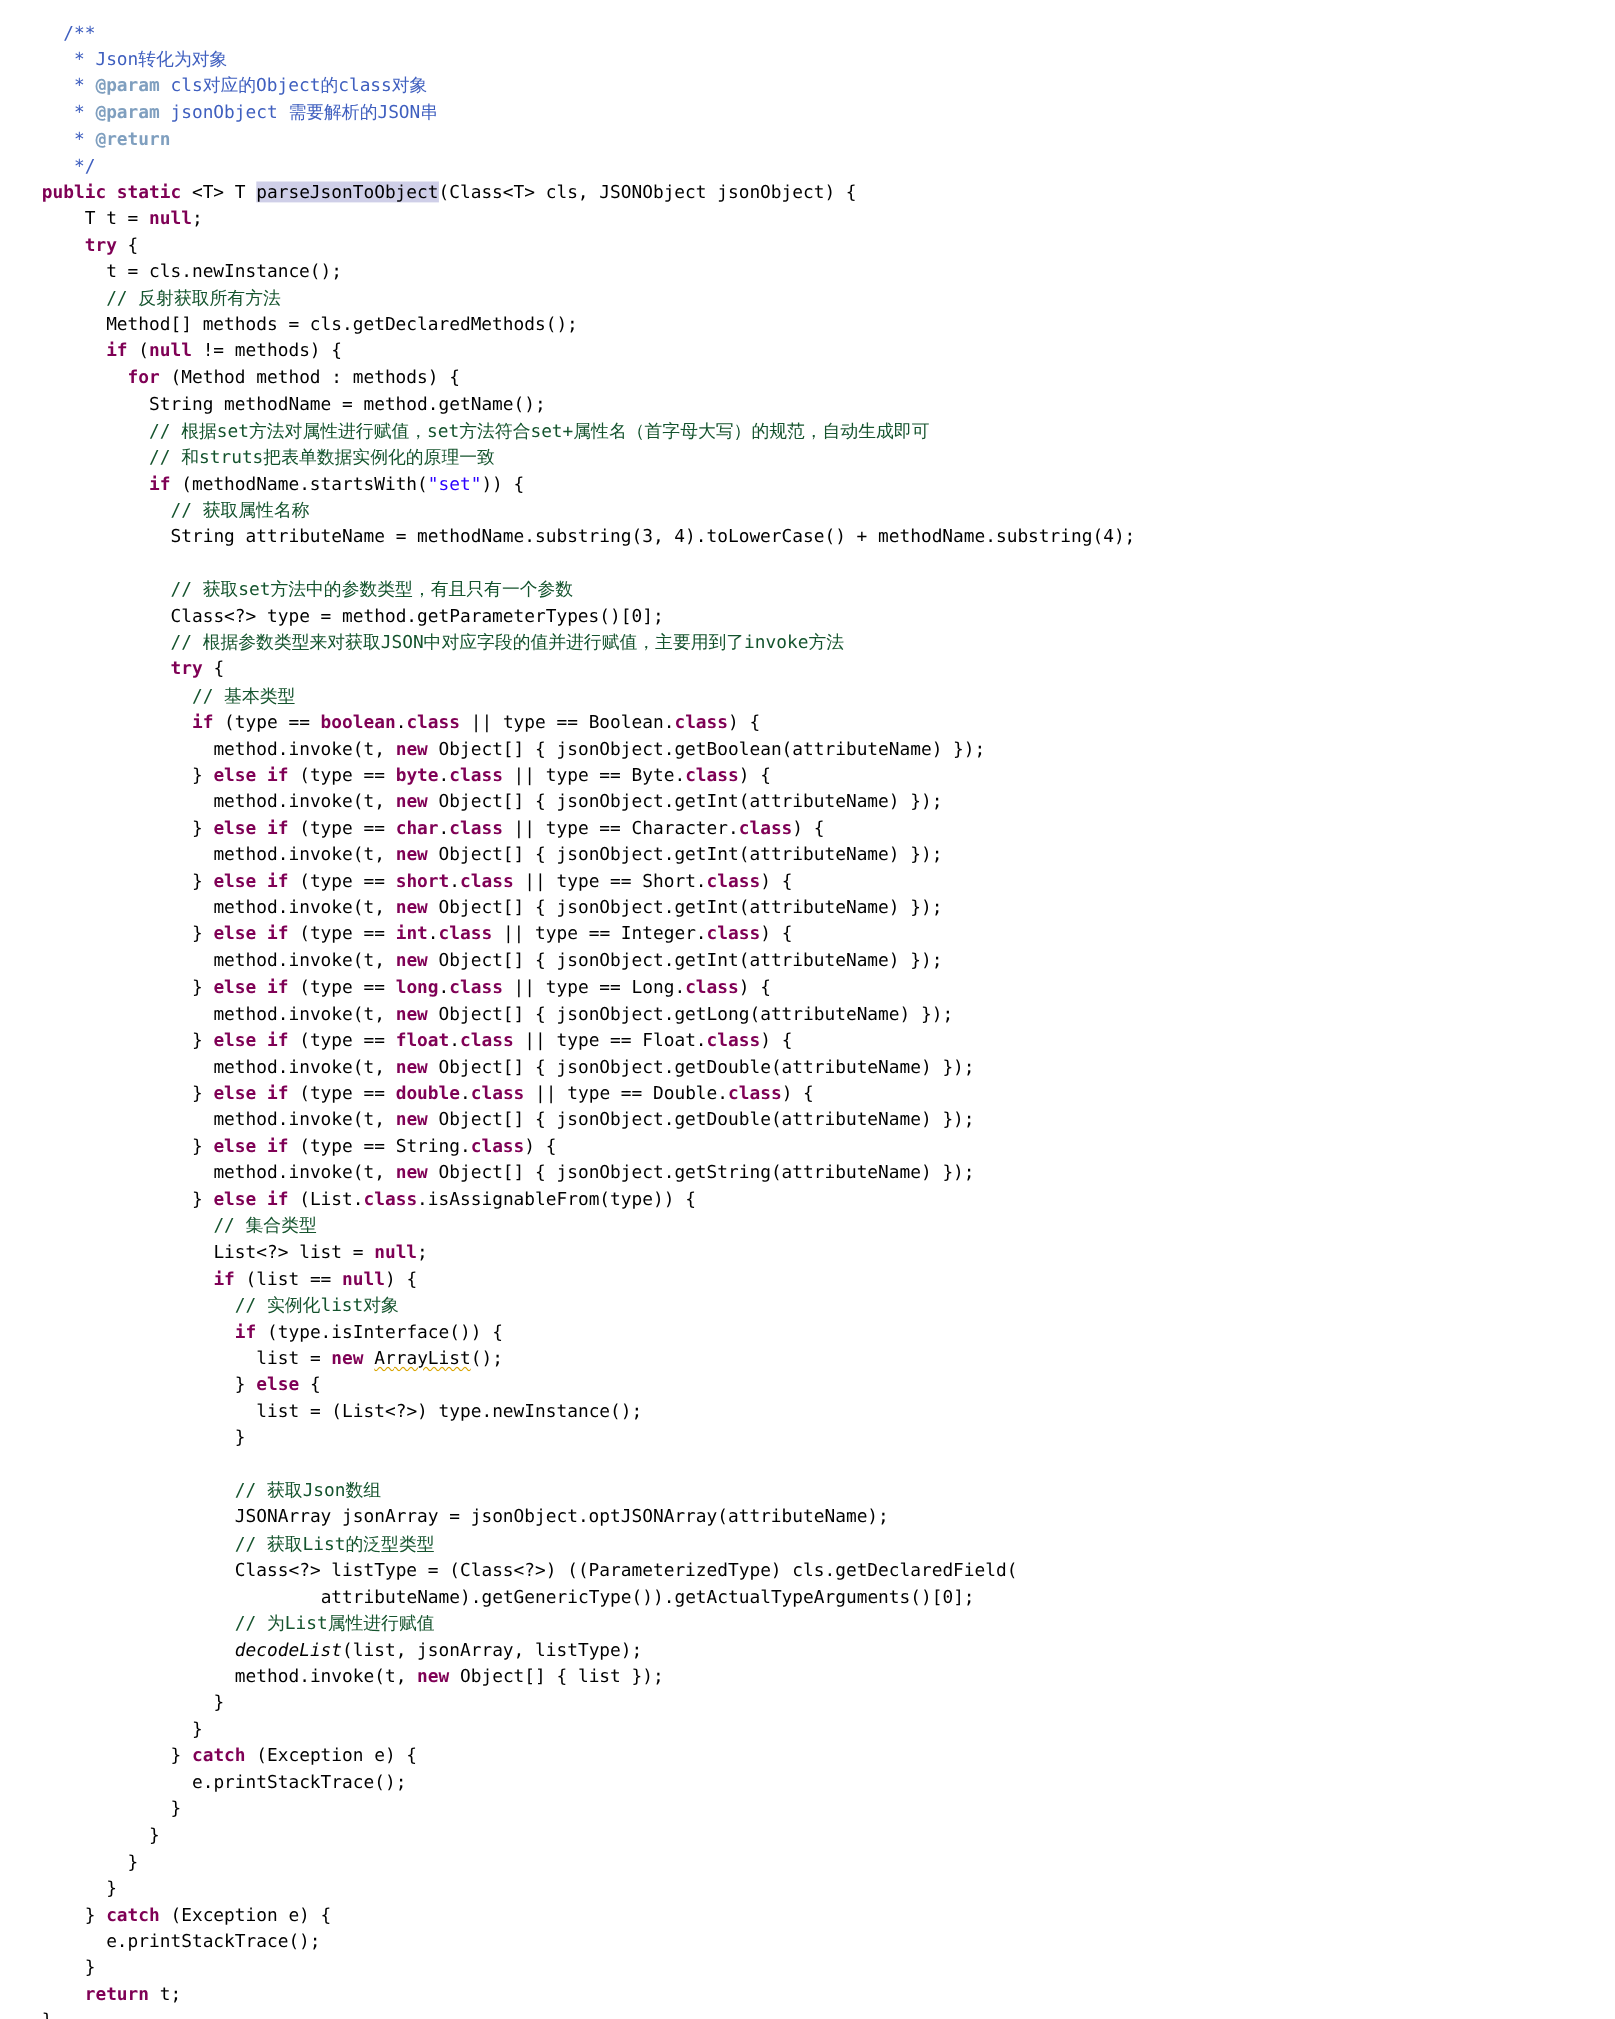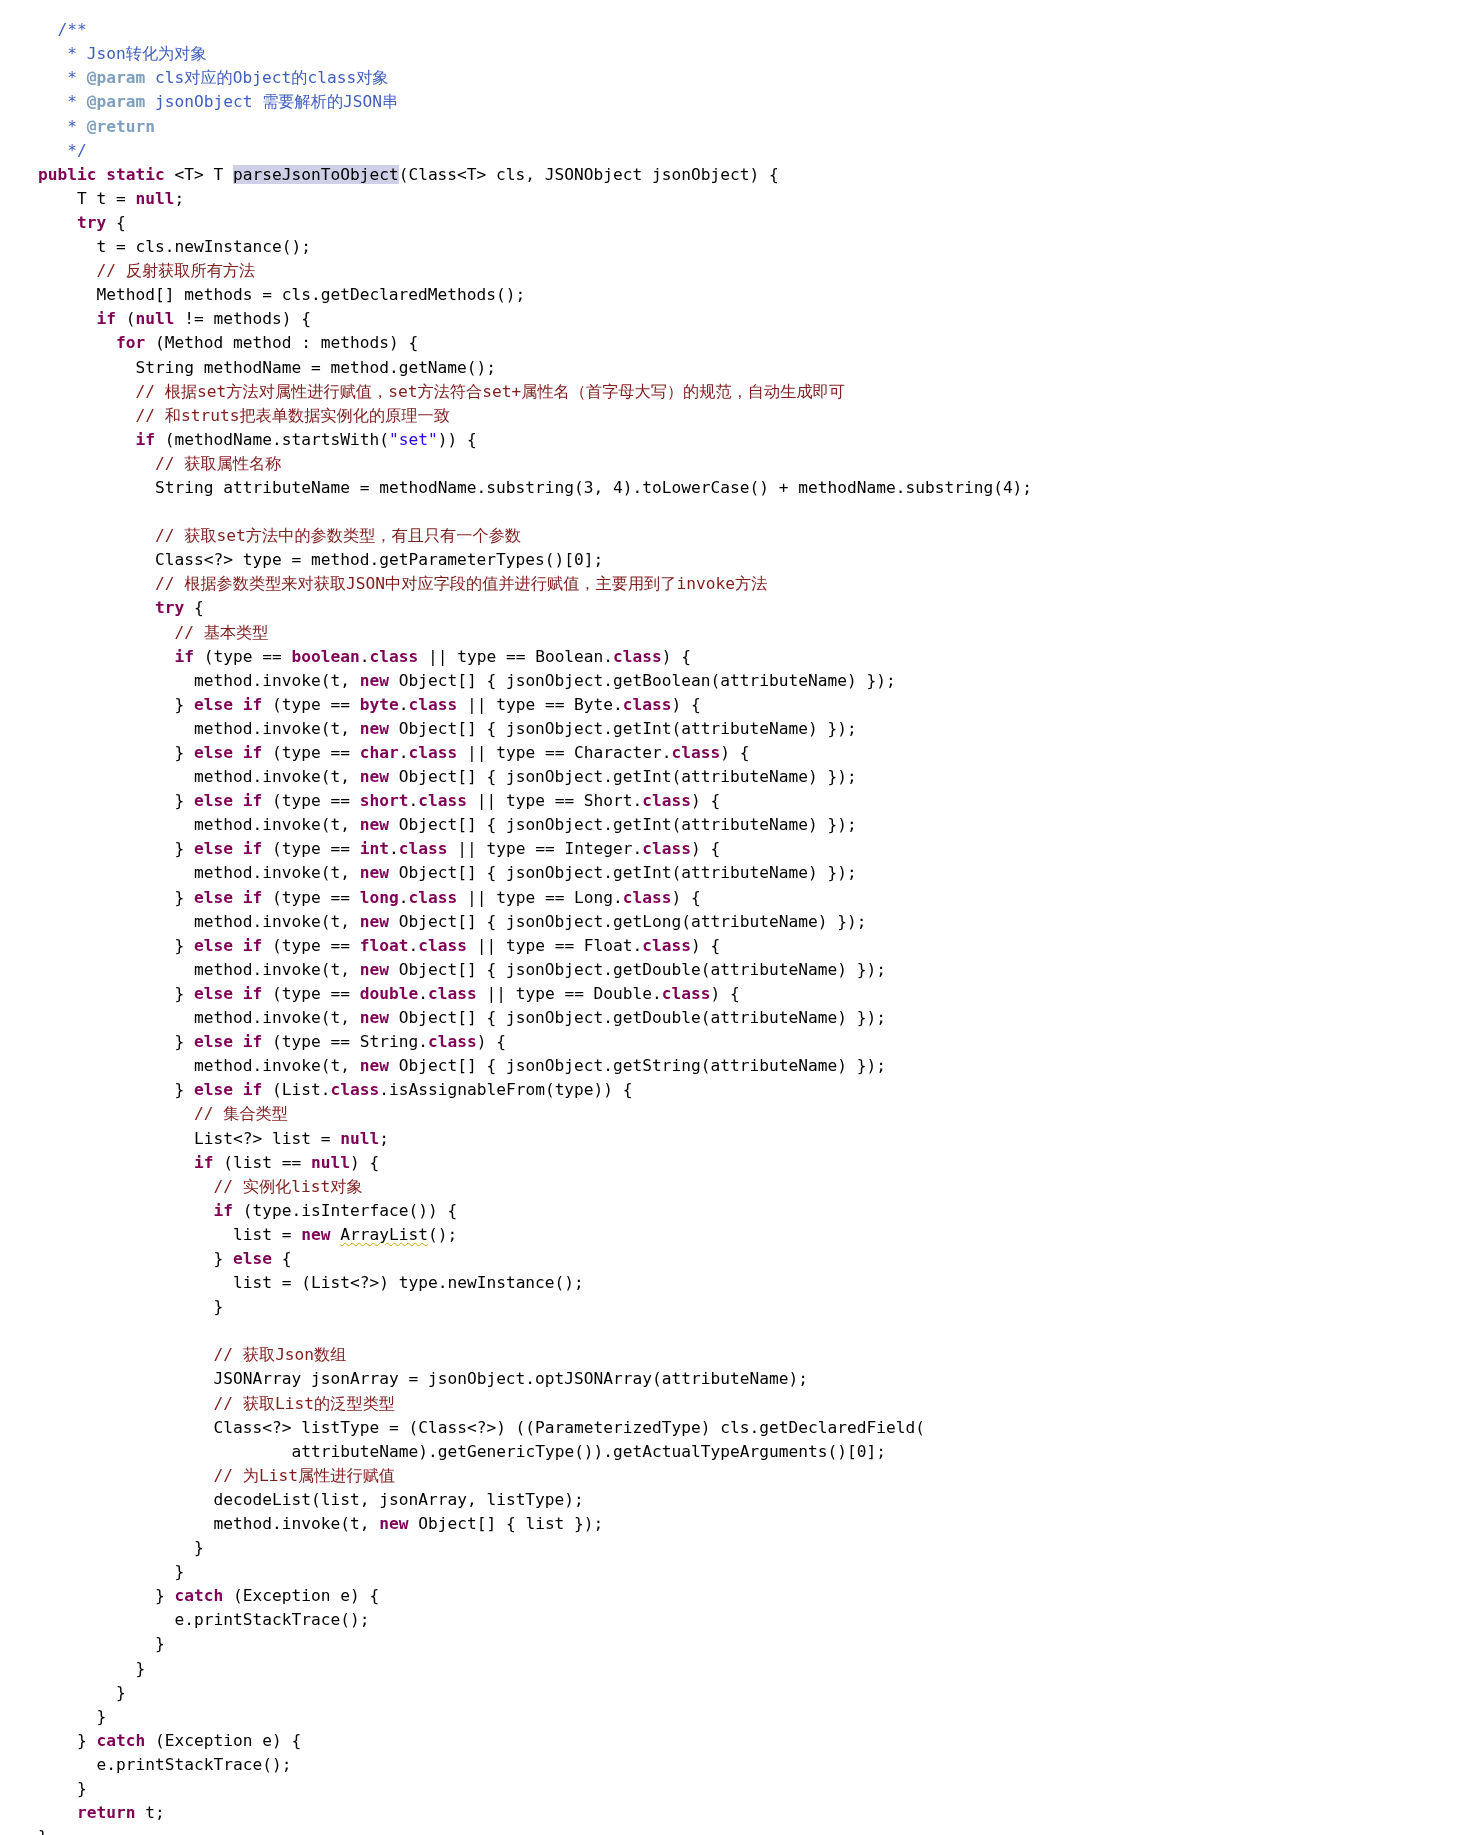--- a/index.html
+++ b/index.html
@@ -29,26 +29,26 @@
     -webkit-font-smoothing:antialiased;
   }
   .ln{
     display:block;
     height:24.1px;
     white-space:pre;
     position:relative;
   }
   
   .kw{color:#7f0055;font-weight:bold;}
-  .cm{color:#7f1d1d;}
+  .cm{color:#14532d;}
   .jd{color:#3f5fbf;}
   .jdk{color:#7f9fbf;font-weight:bold;}
   .str{color:#2a00ff;}
   .pl{color:#000000;}
-  .it{margin-top:16px;}
+  .it{font-style:italic;margin-top:16px;}
   
   .selhl{background:#cfcfe8;}
   .rowhl{
     background:#e8f2fe;
     position:absolute;
     left:0;
     right:0;
     height:24.1px;
     z-index:0;
   }

